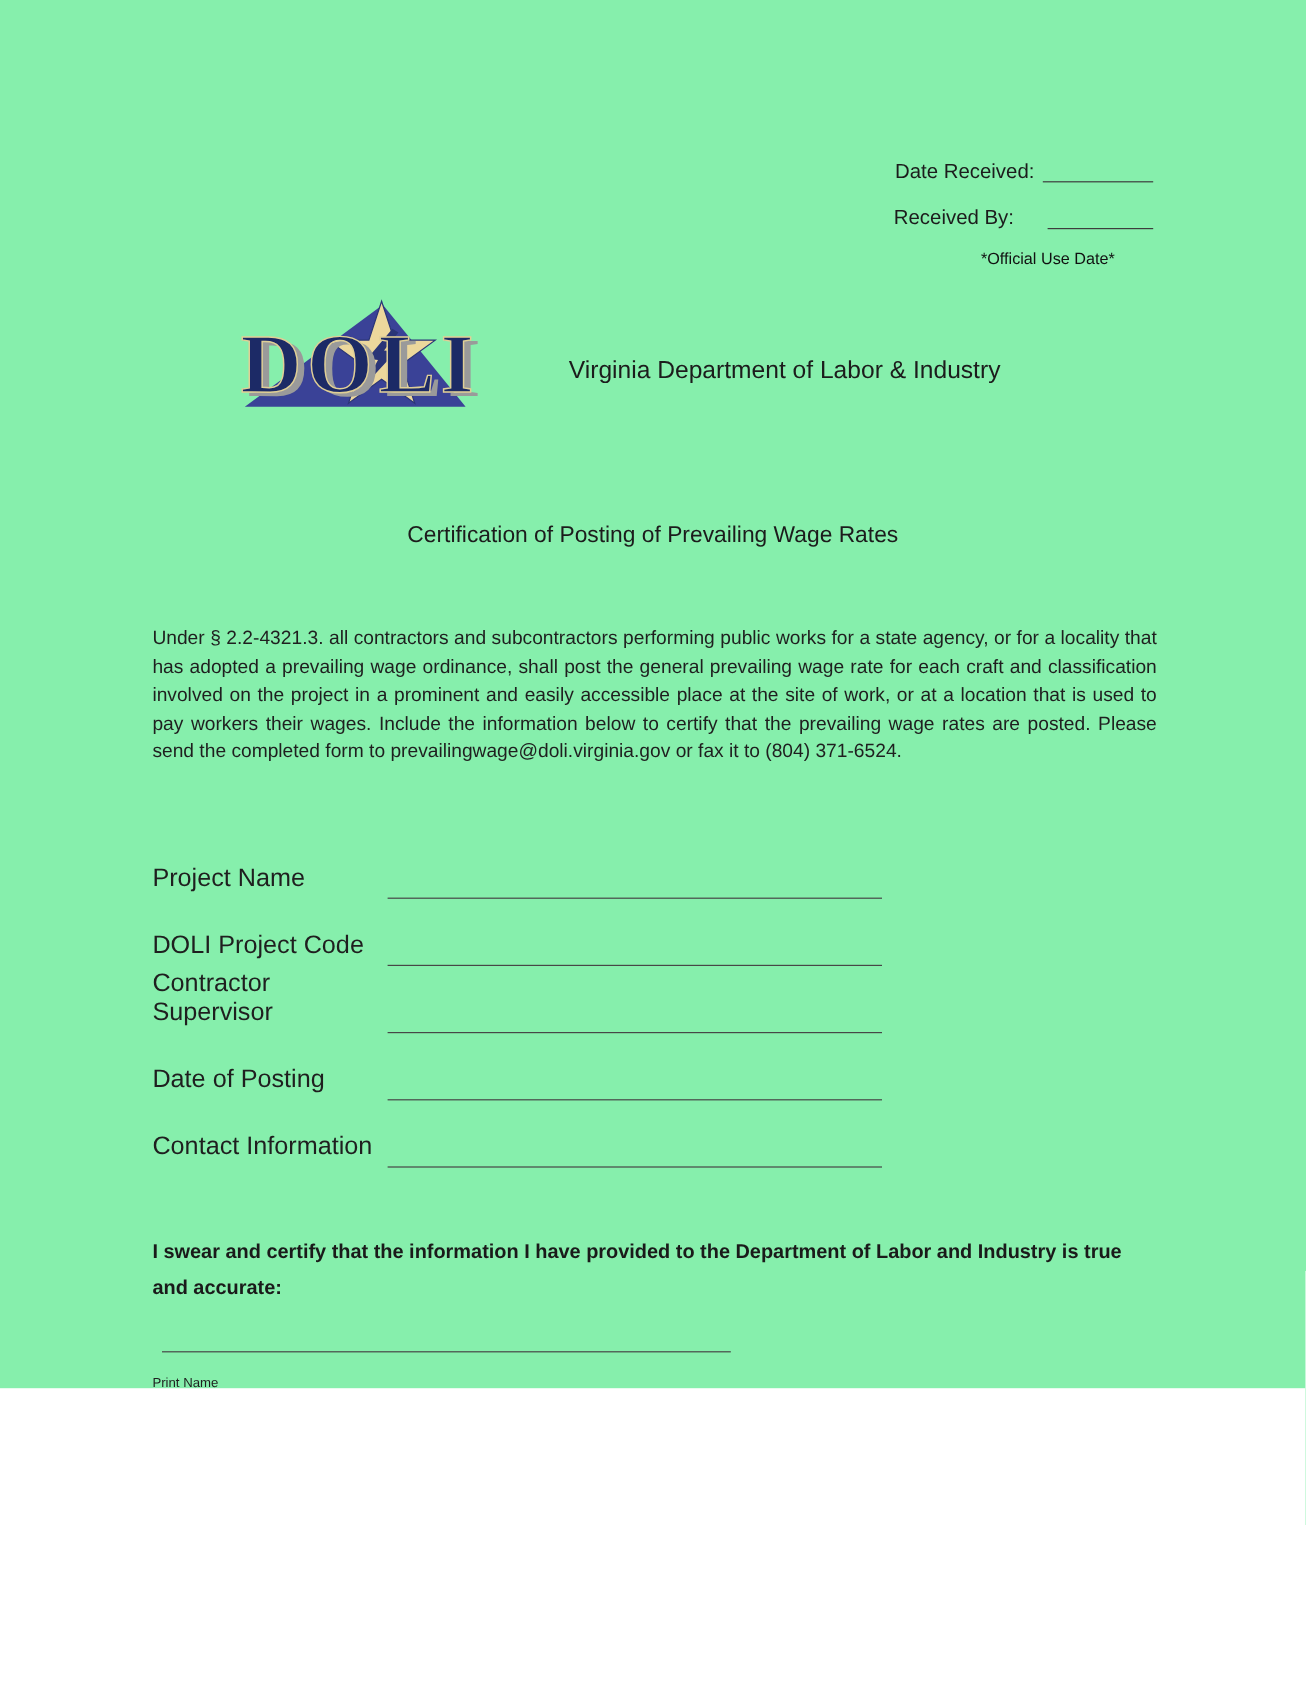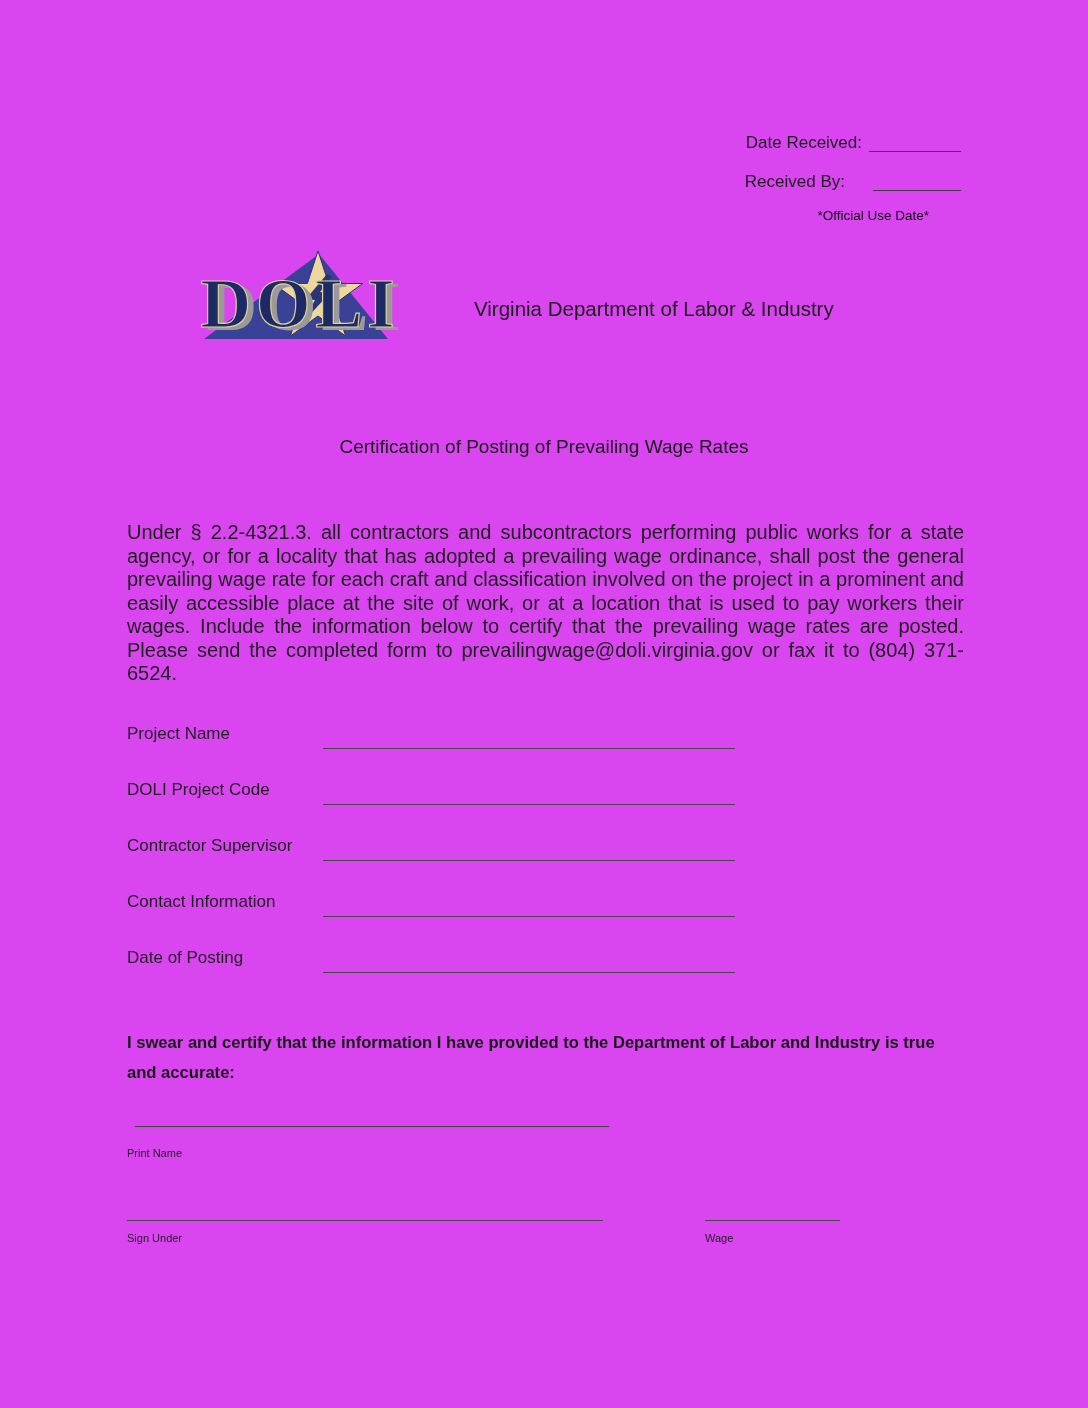--- a/index.html
+++ b/index.html
@@ -4,22 +4,22 @@
 <style>
   * { box-sizing: border-box; margin: 0; padding: 0; }
   html, body { background: #ffffff; }
   body {
     font-family: "Liberation Sans", sans-serif;
     color: #222222;
   }
   .page {
     position: relative;
     width: 1088px;
-    height: 1408px;
-    background: #d946ef;
+    height: 1157px;
+    background: #86efac;
     overflow: hidden;
     margin: 0 auto;
   }
 
   
   .official {
     position: absolute;
     top: 130px;
     right: 127px;
     text-align: right;
@@ -74,40 +74,40 @@
     font-size: 19px;
     color: #1c1c1c;
   }
 
   
   .intro {
     position: absolute;
     top: 521px;
     left: 127px;
     width: 837px;
-    font-size: 20px;
+    font-size: 16px;
     line-height: 23.5px;
     text-align: justify;
     color: #1f1f1f;
   }
   .nowrap { white-space: nowrap; }
 
   
   .fields {
     position: absolute;
     top: 720px;
     left: 127px;
     width: 740px;
   }
   .field-row {
     display: flex;
     align-items: flex-end;
     height: 24px;
     margin-bottom: 32px;
-    font-size: 17px;
+    font-size: 21px;
   }
   .field-label { width: 196px; color: #1f1f1f; }
   .field-line {
     width: 412px;
     border-bottom: 1.5px solid #474747;
     height: 20px;
     margin-bottom: -5px;
   }
 
   
@@ -176,25 +176,25 @@
     </div>
     <div class="field-row">
       <span class="field-label">DOLI Project Code</span>
       <span class="field-line"></span>
     </div>
     <div class="field-row">
       <span class="field-label">Contractor Supervisor</span>
       <span class="field-line"></span>
     </div>
     <div class="field-row">
+      <span class="field-label">Date of Posting</span>
+      <span class="field-line"></span>
+    </div>
+    <div class="field-row">
       <span class="field-label">Contact Information</span>
-      <span class="field-line"></span>
-    </div>
-    <div class="field-row">
-      <span class="field-label">Date of Posting</span>
       <span class="field-line"></span>
     </div>
   </div>
 
   <div class="statement">I swear and certify that the information I have provided to the Department of Labor and Industry is true and accurate:</div>
 
   <div class="rule sig-line-print"></div>
   <div class="sig-label print-name-label">Print Name</div>
 
   <div class="rule sig-line-sign"></div>

